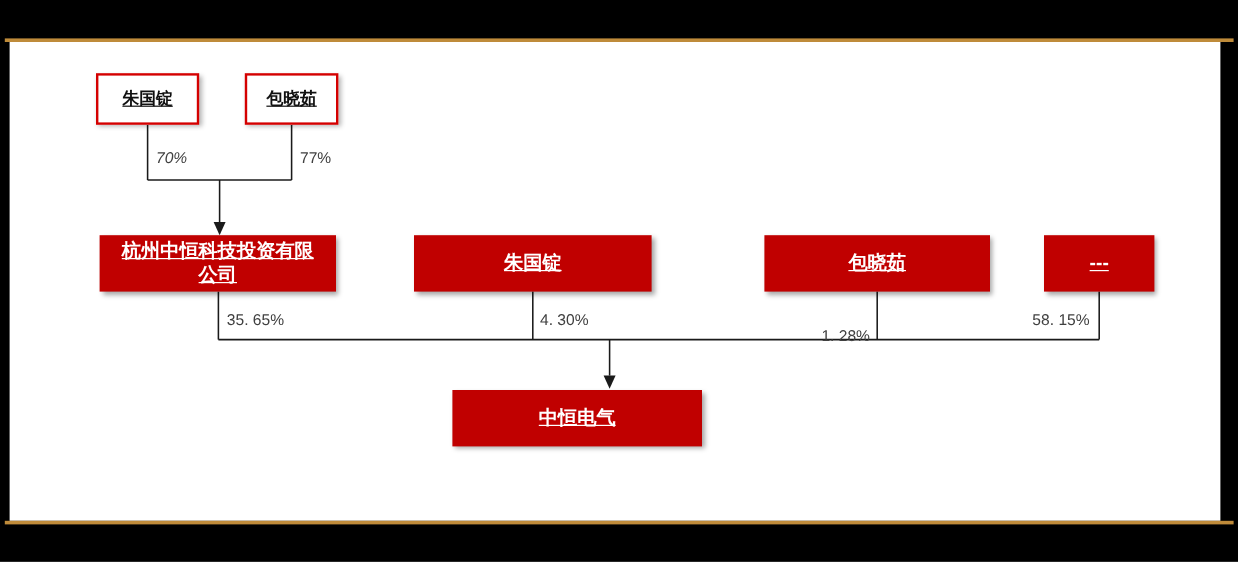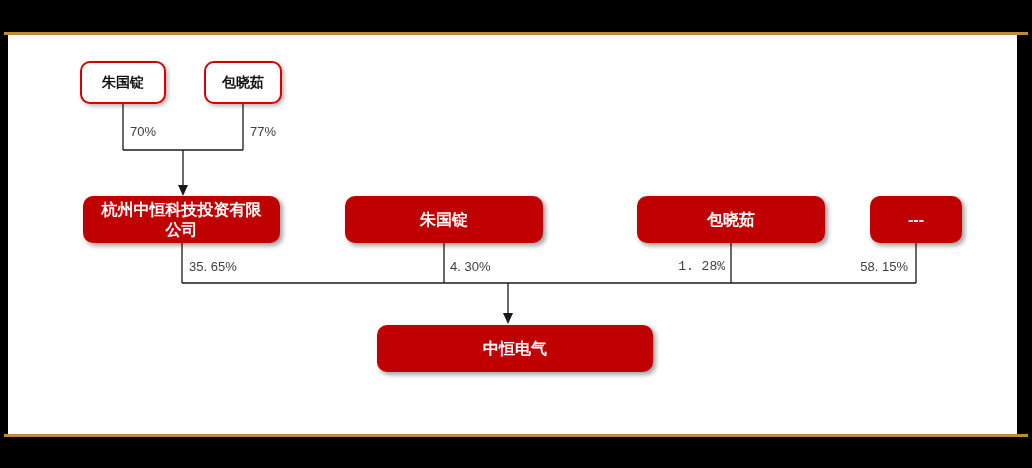--- a/index.html
+++ b/index.html
@@ -26,23 +26,24 @@
     left: 8px; top: 35px;
     width: 1009px; height: 399px;
     background: #ffffff;
   }
   .node {
     position: absolute;
     display: flex;
     align-items: center;
     justify-content: center;
     text-align: center;
-    border-radius: 10px;
+    border-radius: 0;
     box-sizing: border-box;
     font-weight: bold;
+    text-decoration: underline;
   }
   .node.outline {
     background: #ffffff;
     border: 2.5px solid #D40000;
     color: #111111;
     font-size: 14px;
     box-shadow: 2px 2px 4px rgba(0,0,0,0.30);
   }
   .node.solid {
     background: #C00000;
@@ -92,37 +93,37 @@
     <polygon points="508,324 503,313 513,313" fill="#1a1a1a"></polygon>
   </svg>
 
   <div class="node outline" style="left:80px; top:61px; width:86px; height:43px;">
     <span>朱国锭</span>
   </div>
   <div class="node outline" style="left:204px; top:61px; width:78px; height:43px;">
     <span>包晓茹</span>
   </div>
 
-  <div class="pct" style="left:130px; top:124px;">70%</div>
+  <div class="pct" style="left:130px; top:124px;font-style:italic;">70%</div>
   <div class="pct" style="left:250px; top:124px;">77%</div>
 
   <div class="node solid" style="left:83px; top:196px; width:197px; height:47px; padding:16px 18px;">
     <span>杭州中恒科技投资有限公司</span>
   </div>
   <div class="node solid" style="left:345px; top:196px; width:198px; height:47px;">
     <span>朱国锭</span>
   </div>
   <div class="node solid" style="left:637px; top:196px; width:188px; height:47px;">
     <span>包晓茹</span>
   </div>
   <div class="node solid" style="left:870px; top:196px; width:92px; height:47px;">
     <span>---</span>
   </div>
 
   <div class="pct" style="left:189px; top:259px;">35. 65%</div>
   <div class="pct" style="left:450px; top:259px;">4. 30%</div>
-  <div class="pct right" style="left:640px; top:259px; width:85px;font-family:Liberation Mono, monospace;">1. 28%</div>
+  <div class="pct right" style="left:640px; top:272px; width:85px;">1. 28%</div>
   <div class="pct right" style="left:823px; top:259px; width:85px;">58. 15%</div>
 
-  <div class="node solid" style="left:377px; top:325px; width:276px; height:47px;">
+  <div class="node solid" style="left:377px; top:325px; width:208px; height:47px;">
     <span>中恒电气</span>
   </div>
 </div>
 
 </body></html>

